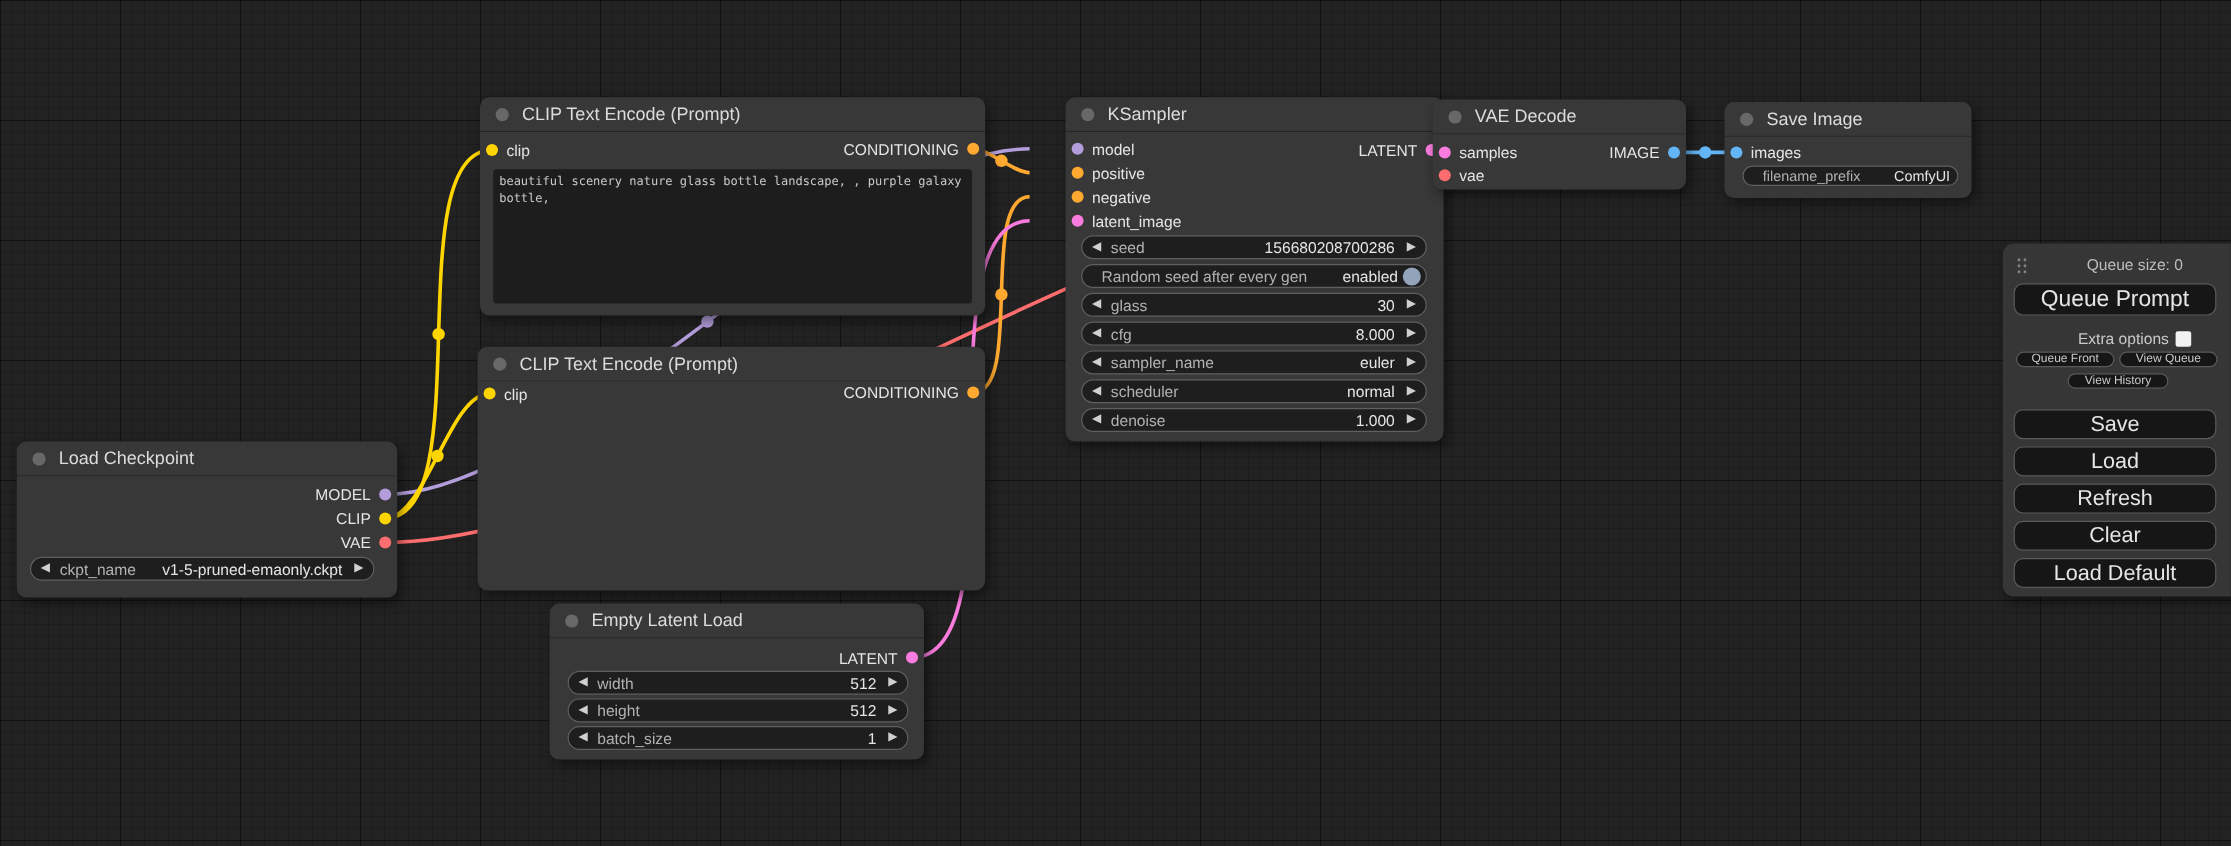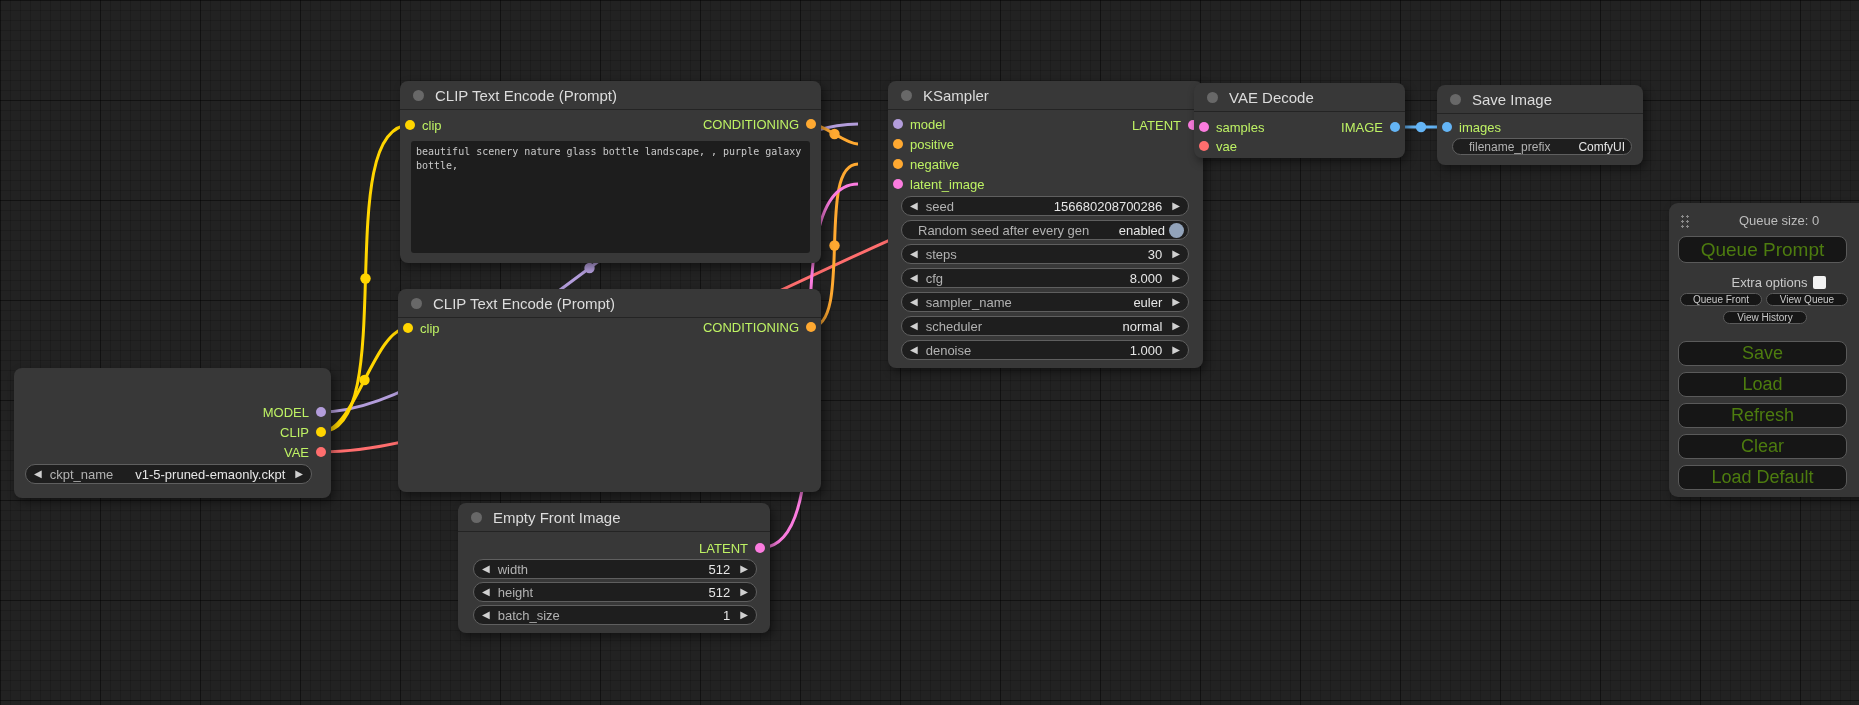--- a/index.html
+++ b/index.html
@@ -20,21 +20,21 @@
   .node {
     position:absolute; z-index:2; background:#383838; border-radius:8px;
     box-shadow:3px 4px 10px rgba(0,0,0,0.45);
   }
   .ntitle {
     height:29px; display:flex; align-items:center; padding-left:13px;
     border-bottom:1px solid rgba(0,0,0,0.35); border-radius:8px 8px 0 0;
     font-size:15px; color:#dcdcdc; white-space:nowrap;
   }
   .tdot { width:11px; height:11px; border-radius:50%; background:#686868; margin-right:11px; flex:none; }
-  .slot { position:absolute; height:16px; display:flex; align-items:center; font-size:13px; color:#bef264; white-space:nowrap; }
+  .slot { position:absolute; height:16px; display:flex; align-items:center; font-size:13px; color:#e5e5e5; white-space:nowrap; }
   .slot.in  { left:0; padding-left:22px; }
   .slot.out { right:0; padding-right:22px; }
   .sdot { position:absolute; width:10px; height:10px; border-radius:50%; top:3px; }
   .slot.in  .sdot { left:5px; }
   .slot.out .sdot { right:5px; }
 
   .widget {
     position:absolute; height:20px; background:#1e1e1e; border:1px solid #5f5f5f;
     border-radius:10px; display:flex; align-items:center; font-size:13px;
     padding:0 8px; white-space:nowrap; overflow:hidden;
@@ -59,21 +59,21 @@
   .phead { position:absolute; top:9px; left:0; right:0; height:18px; }
   .drag-dots {
     position:absolute; left:11px; top:2px; width:9px; height:14px;
     background-image:radial-gradient(#8a8a8a 1.1px, transparent 1.4px);
     background-size:5px 5px;
   }
   .qsize { position:absolute; left:0; right:0; text-align:center; font-size:13px; color:#bdbdbd; top:1px; }
   .gear { position:absolute; right:8px; top:-2px; font-size:17px; line-height:1; cursor:pointer; }
   .pbtn {
     position:absolute; left:9px; width:169px; height:25px; background:#161616;
-    border:1px solid #5a5a5a; border-radius:8px; color:#4d7c0f; font-size:18px;
+    border:1px solid #5a5a5a; border-radius:8px; color:#e5e5e5; font-size:18px;
     display:flex; align-items:center; justify-content:center;
     font-family:"Liberation Sans", sans-serif;
   }
   .pbtn.big { height:27px; font-size:19px; }
   .pbtn.small { width:auto; height:13px; font-size:10px; border-radius:7px; color:#c9c9c9; padding:0 6px; }
   .extra { position:absolute; top:72px; left:0; right:0; text-align:center; font-size:13px; color:#c9c9c9; }
   .chk { display:inline-block; width:13px; height:13px; background:#f2f2f2; border-radius:2px; vertical-align:-2px; margin-left:6px; }
 </style>
 </head>
 <body>
@@ -93,20 +93,24 @@
     <circle cx="834.5" cy="245.5" r="5.2" fill="#ffa931"></circle>
     <path d="M 760 548 C 854.2403841248538 548, 763.7596158751462 184, 858 184" fill="none" stroke="#fb7cdf" stroke-width="3"></path>
     <circle cx="809" cy="366" r="5.2" fill="#fb7cdf"></circle>
     <path d="M 1153 125 C 1165.7598001551748 125, 1191.2401998448252 127, 1204 127" fill="none" stroke="#fb7cdf" stroke-width="3"></path>
     <circle cx="1178.5" cy="126" r="5.2" fill="#fb7cdf"></circle>
     <path d="M 1395 127 C 1408 127, 1434 127, 1447 127" fill="none" stroke="#64b5f6" stroke-width="3"></path>
     <circle cx="1421" cy="127" r="5.2" fill="#64b5f6"></circle>
   </svg>
 
 <div class="node" style="left:14px;top:368px;width:317px;height:130px;">
+  <div class="ntitle">
+    <span class="tdot"></span>
+    <span>Load Checkpoint</span>
+  </div>
   <div class="slot out" style="top:36px">
     <span>MODEL</span>
     <span class="sdot" style="background: rgb(179, 157, 219);"></span>
   </div>
   <div class="slot out" style="top:56px">
     <span>CLIP</span>
     <span class="sdot" style="background: rgb(255, 213, 0);"></span>
   </div>
   <div class="slot out" style="top:76px">
     <span>VAE</span>
@@ -183,21 +187,21 @@
     <span class="wvalue">156680208700286</span>
     <span class="warr">▶</span>
   </div>
   <div class="widget noarrow" style="left:13px;top:139px;width:288px;">
     <span class="wlabel">Random seed after every gen</span>
     <span class="wvalue">enabled</span>
     <span class="wtoggle" style="background: rgb(146, 163, 186);"></span>
   </div>
   <div class="widget" style="left:13px;top:163px;width:288px;">
     <span class="warr">◀</span>
-    <span class="wlabel">steps</span>
+    <span class="wlabel">glass</span>
     <span class="wvalue">30</span>
     <span class="warr">▶</span>
   </div>
   <div class="widget" style="left:13px;top:187px;width:288px;">
     <span class="warr">◀</span>
     <span class="wlabel">cfg</span>
     <span class="wvalue">8.000</span>
     <span class="warr">▶</span>
   </div>
   <div class="widget" style="left:13px;top:211px;width:288px;">
@@ -216,21 +220,21 @@
     <span class="warr">◀</span>
     <span class="wlabel">denoise</span>
     <span class="wvalue">1.000</span>
     <span class="warr">▶</span>
   </div>
 </div>
 
 <div class="node" style="left:458px;top:503px;width:312px;height:130px;">
   <div class="ntitle">
     <span class="tdot"></span>
-    <span>Empty Front Image</span>
+    <span>Empty Latent Load</span>
   </div>
   <div class="slot out" style="top:37px">
     <span>LATENT</span>
     <span class="sdot" style="background: rgb(251, 124, 223);"></span>
   </div>
   <div class="widget" style="left:15px;top:56px;width:284px;">
     <span class="warr">◀</span>
     <span class="wlabel">width</span>
     <span class="wvalue">512</span>
     <span class="warr">▶</span>

